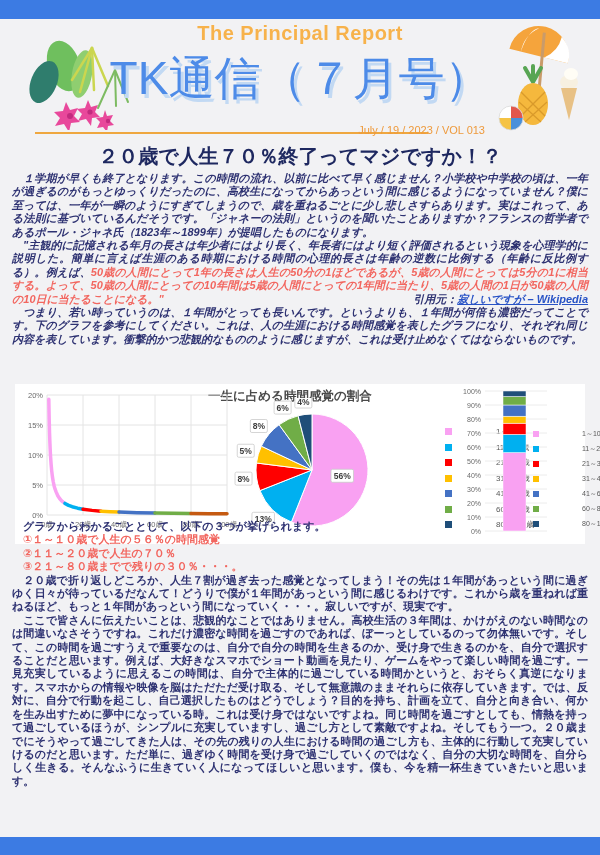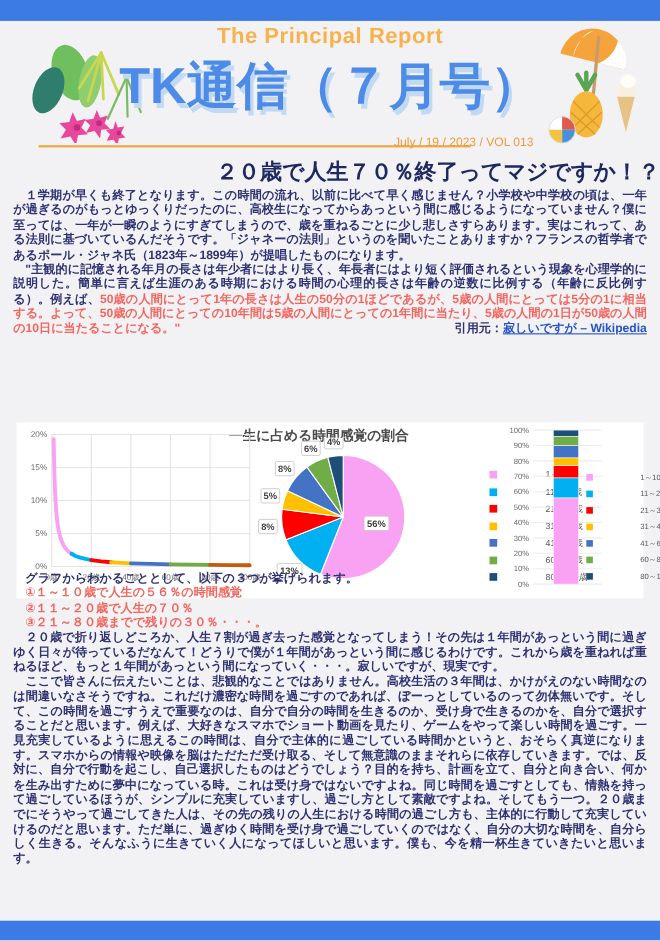--- a/index.html
+++ b/index.html
@@ -5,31 +5,31 @@
   html,body{margin:0;padding:0;}
   body{width:600px;height:855px;background:#F2F2F4;overflow:hidden;
        font-family:"Liberation Sans","DejaVu Sans",sans-serif;}
   .page{position:relative;width:500px;height:855px;background:#F2F2F4;}
   .topbar{position:absolute;left:0;top:0;width:600px;height:19px;background:#3C7BE3;}
   .botbar{position:absolute;left:0;top:837px;width:600px;height:18px;background:#3C7BE3;}
 
   .report-label{position:absolute;left:0;top:22px;width:600px;text-align:center;
     font-size:20px;font-weight:bold;color:#F7B24B;letter-spacing:.5px;}
   .main-title{position:absolute;left:90px;top:48px;width:420px;margin:0;text-align:center;
-    font-size:46px;font-weight:bold;color:#4D8BE8;text-shadow:3px 4px 0 #C2D9F3;white-space:nowrap;}
+    font-size:46px;font-weight:normal;color:#4D8BE8;text-shadow:3px 4px 0 #C2D9F3;white-space:nowrap;}
   .deco{position:absolute;}
   .header-rule{position:absolute;left:35px;top:132px;width:393px;border-top:2px solid #EFA73F;}
   .date-line{position:absolute;right:15px;top:124px;font-size:11px;font-weight:normal;color:#EE9A3C;}
 
-  .headline{position:absolute;left:0;top:143px;width:600px;margin:0;text-align:right;
+  .headline{position:absolute;left:0;top:143px;width:600px;margin:0;text-align:center;
     font-size:20px;font-weight:bold;color:#1E2860;}
 
   .text-block{position:absolute;left:12px;width:576px;font-size:11px;line-height:13.4px;
     color:#2E3272;text-align:justify;font-weight:600;}
-  .tb1{top:172px;}
+  .tb1{top:172px;font-style:italic;}
   .tb2{top:520px;}
   .text-block p{margin:0;}
   .red{color:#F2665F;}
   .quote{position:relative;}
   .cite{position:absolute;right:0;bottom:0;white-space:nowrap;}
   .wiki-link{color:#2853C6;text-decoration:underline;cursor:pointer;}
 
   .chart-panel{position:absolute;left:15px;top:384px;width:570px;height:160px;background:#FFFFFF;}
   .chart-title{position:absolute;left:193px;top:4px;width:300px;text-align:left;
     font-size:12.5px;font-weight:bold;color:#4A4A4A;}
@@ -114,20 +114,21 @@
   </svg>
 
   <div class="header-rule"></div>
   <div class="date-line">July / 19 / 2023 / VOL 013</div>
 
   <h2 class="headline">２０歳で人生７０％終了ってマジですか！？</h2>
 
   <div class="text-block tb1">
     <p>　１学期が早くも終了となります。この時間の流れ、以前に比べて早く感じません？小学校や中学校の頃は、一年が過ぎるのがもっとゆっくりだったのに、高校生になってからあっという間に感じるようになっていません？僕に至っては、一年が一瞬のようにすぎてしまうので、歳を重ねるごとに少し悲しさすらあります。実はこれって、ある法則に基づいているんだそうです。「ジャネーの法則」というのを聞いたことありますか？フランスの哲学者であるポール・ジャネ氏（1823年～1899年）が提唱したものになります。</p>
     <p class="quote"><span>　"主観的に記憶される年月の長さは年少者にはより長く、年長者にはより短く評価されるという現象を心理学的に説明した。簡単に言えば生涯のある時期における時間の心理的長さは年齢の逆数に比例する（年齢に反比例する）。例えば、</span><span class="red">50歳の人間にとって1年の長さは人生の50分の1ほどであるが、5歳の人間にとっては5分の1に相当する。よって、50歳の人間にとっての10年間は5歳の人間にとっての1年間に当たり、5歳の人間の1日が50歳の人間の10日に当たることになる。"</span><span class="cite"><span>引用元：</span><a class="wiki-link">寂しいですが – Wikipedia</a></span></p>
+    <p>　つまり、若い時っていうのは、１年間がとっても長いんです。というよりも、１年間が何倍も濃密だってことです。下のグラフを参考にしてください。これは、人の生涯における時間感覚を表したグラフになり、それぞれ同じ内容を表しています。衝撃的かつ悲観的なもののように感じますが、これは受け止めなくてはならないものです。</p>
   </div>
 
   <section class="chart-panel">
     <div class="chart-title">一生に占める時間感覚の割合</div>
     <svg id="line-chart" width="240" height="160">
         <line x1="32" y1="11" x2="32" y2="131" stroke="#E4E4E4" stroke-width="1"></line>
         <text x="32" y="143" font-size="7.5" text-anchor="middle" fill="#6b6b6b" font-family="&quot;Liberation Sans&quot;,&quot;DejaVu Sans&quot;,sans-serif" font-weight="normal">0歳</text>
         <line x1="68" y1="11" x2="68" y2="131" stroke="#E4E4E4" stroke-width="1"></line>
         <text x="68" y="143" font-size="7.5" text-anchor="middle" fill="#6b6b6b" font-family="&quot;Liberation Sans&quot;,&quot;DejaVu Sans&quot;,sans-serif" font-weight="normal">20歳</text>
         <line x1="104" y1="11" x2="104" y2="131" stroke="#E4E4E4" stroke-width="1"></line>

